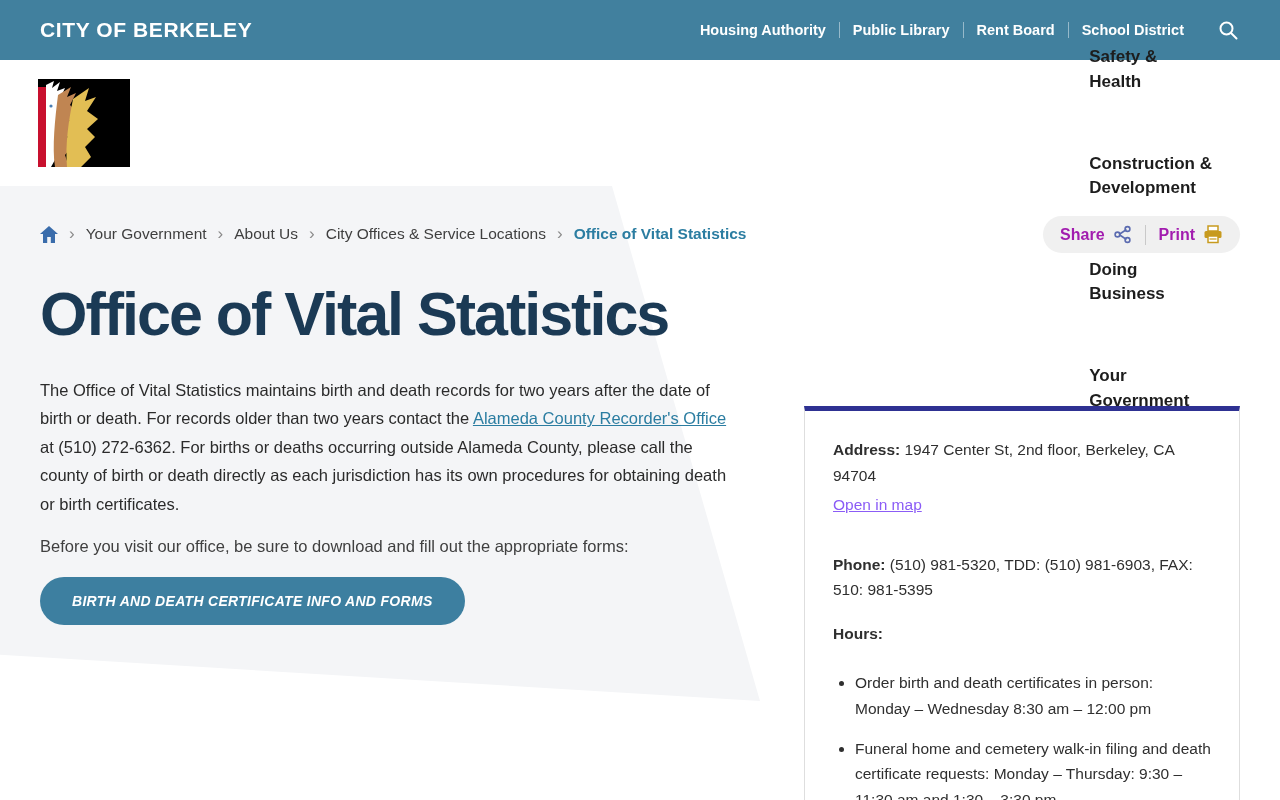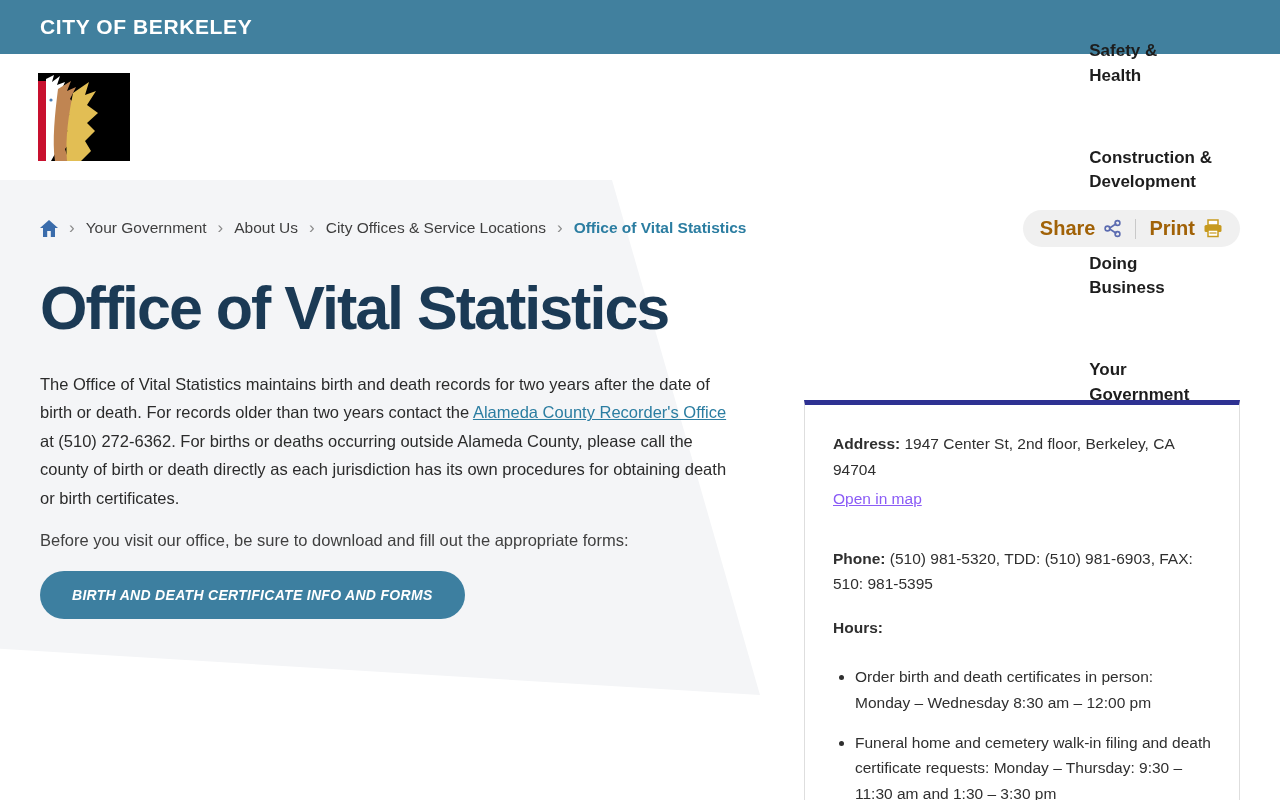--- a/index.html
+++ b/index.html
@@ -1,20 +1,20 @@
 <!DOCTYPE html>
 <html><head>
 <meta charset="utf-8">
 <style>
   * { margin:0; padding:0; box-sizing:border-box; }
   html,body { width:1280px; height:800px; overflow:hidden; background:#fff;
     font-family:"Liberation Sans", sans-serif; }
 
   
-  .topbar { height:54px; background:#41809e; display:flex; align-items:center;
+  .topbar { height:60px; background:#41809e; display:flex; align-items:center;
     padding:0 40px; }
   .brand { color:#fff; font-size:21px; font-weight:800; letter-spacing:.6px; }
   .topbar-right { margin-left:auto; display:flex; align-items:center; }
   .topbar-link { color:#fff; font-size:14.5px; font-weight:700; text-decoration:none;
     padding:0 13px; cursor:pointer; }
   .topbar-sep { width:1px; height:16px; background:rgba(255,255,255,.45); }
   .search-btn { margin-left:20px; cursor:pointer; display:flex; align-items:center; }
 
   
   .header { height:126px; background:#fff; display:flex; align-items:center;
@@ -36,22 +36,22 @@
     font-size:15.5px; color:#3f3f3f; }
   .crumb { color:#3f3f3f; font-weight:500; text-decoration:none; cursor:pointer; }
   .crumb-sep { color:#8a8a8a; font-size:17px; padding:0 2px; }
   .crumb-current { color:#2b7da1; font-weight:600; }
   .home-link { display:flex; align-items:center; cursor:pointer; }
 
   
   .actions { position:absolute; top:30px; right:40px; height:37px;
     background:#f0f0f0; border-radius:19px; display:flex; align-items:center;
     padding:0 17px; }
-  .action-btn { display:flex; align-items:center; gap:8px; font-size:20px;
-    font-weight:700; color:#a16207; background:none; border:none; cursor:pointer;
+  .action-btn { display:flex; align-items:center; gap:8px; font-size:16px;
+    font-weight:700; color:#a21caf; background:none; border:none; cursor:pointer;
     font-family:inherit; }
   .action-sep { width:1px; height:20px; background:#c9c9c9; margin:0 13px; }
 
   
   .page-title { margin-top:35px; font-size:61px; font-weight:700; color:#1b3a55;
     letter-spacing:-2px; }
   .intro { margin-top:32px; font-size:24px; font-style:italic; color:#3f3f3f;
     line-height:1.6; max-width:655px; }
   .body-p { margin-top:27px; font-size:16.5px; color:#2b2b2b; line-height:1.72;
     max-width:700px; }
@@ -72,20 +72,35 @@
     display:inline-block; margin-top:2px; }
   .card ul { margin:24px 0 0 22px; }
   .card li { margin-bottom:14px; }
   strong { font-weight:700; }
 </style>
 </head>
 <body>
 
 <div class="topbar">
   <div class="brand">CITY OF BERKELEY</div>
+  <div class="topbar-right">
+    <a class="topbar-link">Housing Authority</a>
+    <span class="topbar-sep"></span>
+    <a class="topbar-link">Public Library</a>
+    <span class="topbar-sep"></span>
+    <a class="topbar-link">Rent Board</a>
+    <span class="topbar-sep"></span>
+    <a class="topbar-link">School District</a>
+    <span class="search-btn">
+      <svg width="23" height="23" viewBox="0 0 23 23">
+          <circle cx="9.5" cy="9.5" r="6" fill="none" stroke="#fff" stroke-width="2"></circle>
+          <line x1="14" y1="14" x2="19.5" y2="19.5" stroke="#fff" stroke-width="2" stroke-linecap="round"></line>
+        </svg>
+    </span>
+  </div>
 </div>
 
 <div class="header">
   <svg class="logo" viewBox="0 0 92 88">
     <rect x="0" y="0" width="92" height="88" fill="#000"></rect>
     <rect x="0" y="8" width="13" height="80" fill="#c8102e"></rect>
     <path d="M8,6 L16,2 L14,9 L22,3 L19,12 L27,9 L23,18 C29,24 27,31 23,35 L29,42 L21,48 L27,56 L19,64 L23,70 L13,88 L8,88 Z" fill="#fff"></path>
     <path d="M20,16 L33,8 L29,18 L38,14 L32,26 L40,34 L31,42 L38,50 L29,58 L35,66 L27,76 L31,88 L17,88 C14,68 17,40 20,16 Z" fill="#c08552"></path>
     <path d="M35,20 L51,9 L47,22 L58,18 L49,32 L60,40 L49,50 L57,58 L47,68 L53,78 L43,88 L29,88 C27,64 31,40 35,20 Z" fill="#e2be54"></path>
     <circle cx="13" cy="27" r="1.6" fill="#4a7fb5"></circle>

